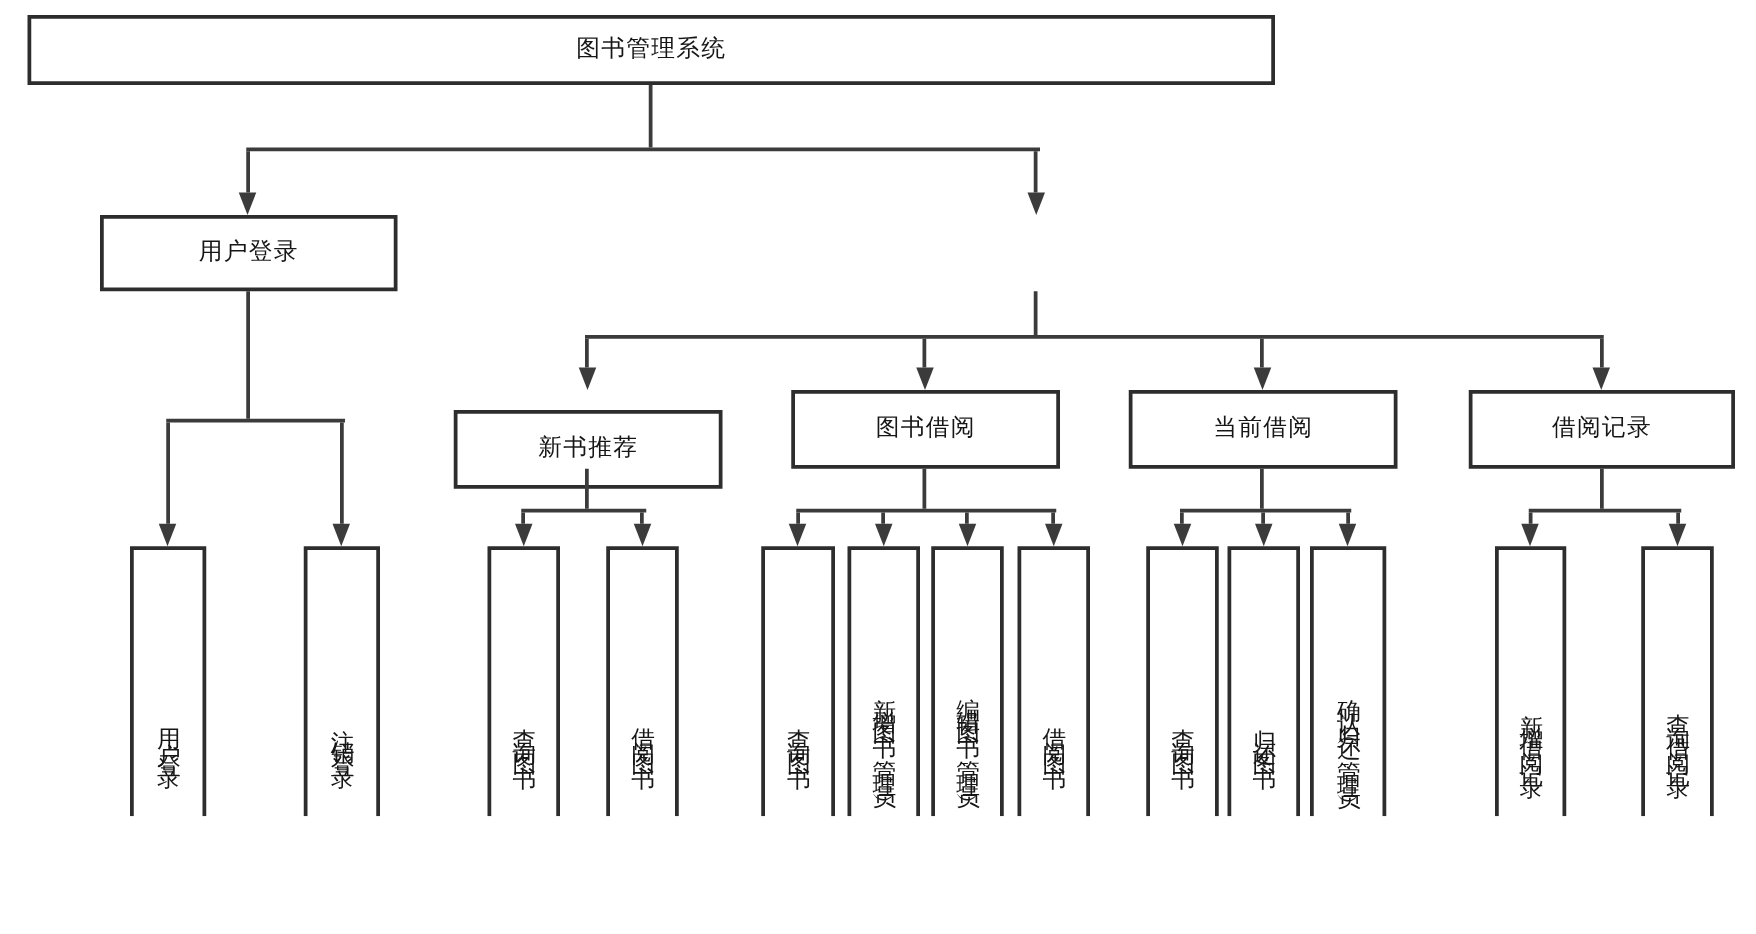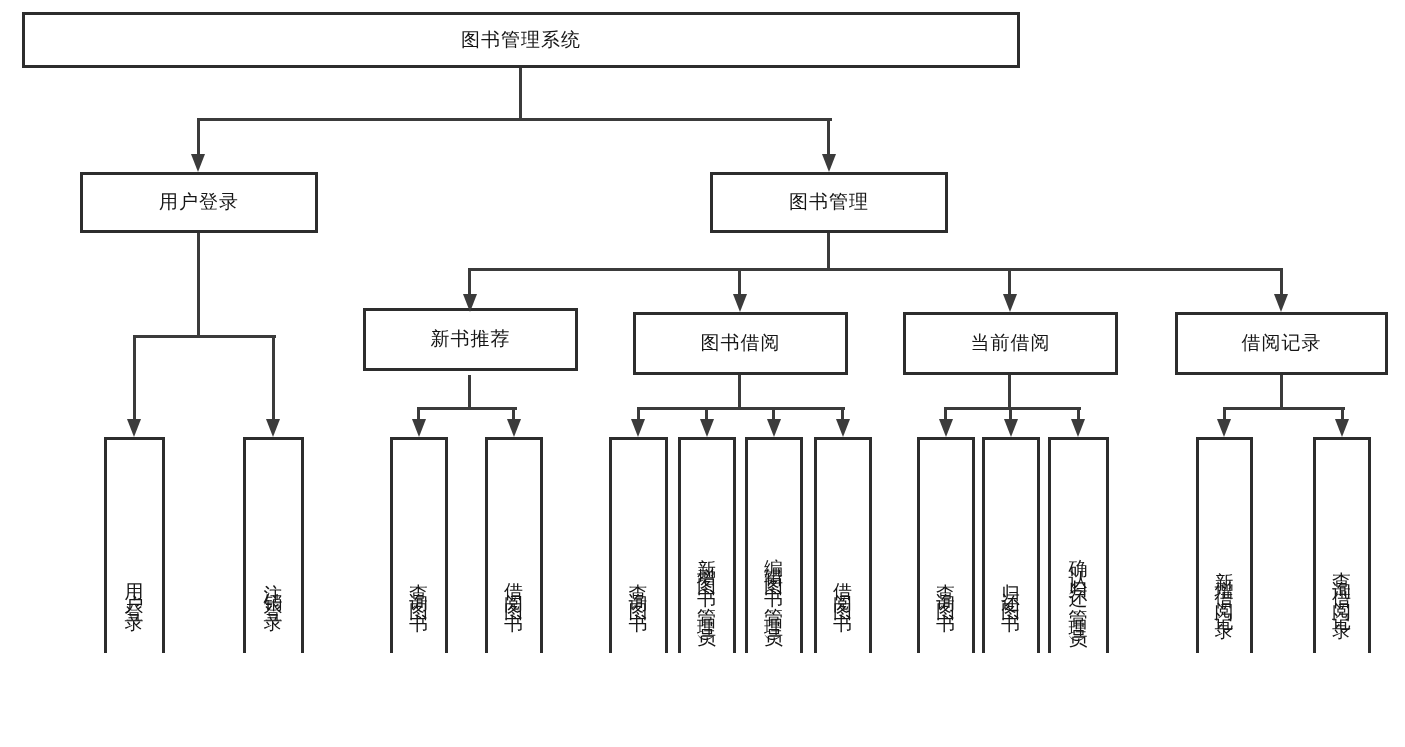--- a/index.html
+++ b/index.html
@@ -28,23 +28,22 @@
   }
 </style>
 </head>
 <body>
 
 <div id="canvas">
 
   <div class="box" style="left:22px;top:12px;width:998px;height:56px">图书管理系统</div>
 
   <div class="box" style="left:80px;top:172px;width:238px;height:61px">用户登录</div>
-  <div class="box" style="left:710px;top:172px;width:238px;height:61px">图书管理</div>
 
-  <div class="box" style="left:363px;top:308px;width:215px;height:63px">新书推荐</div>
+  <div class="box" style="left:363px;top:328px;width:215px;height:63px">新书推荐</div>
   <div class="box" style="left:903px;top:312px;width:215px;height:63px">当前借阅</div>
   <div class="box" style="left:633px;top:312px;width:215px;height:63px">图书借阅</div>
   <div class="box" style="left:1175px;top:312px;width:213px;height:63px">借阅记录</div>
 
   <div class="box vbox" style="left:104px;top:437px;width:61px;height:298px">用户登录</div>
   <div class="box vbox" style="left:243px;top:437px;width:61px;height:298px">注销登录</div>
 
   <div class="box vbox" style="left:390px;top:437px;width:58px;height:298px">查询图书</div>
   <div class="box vbox" style="left:485px;top:437px;width:58px;height:298px">借阅图书</div>
 

